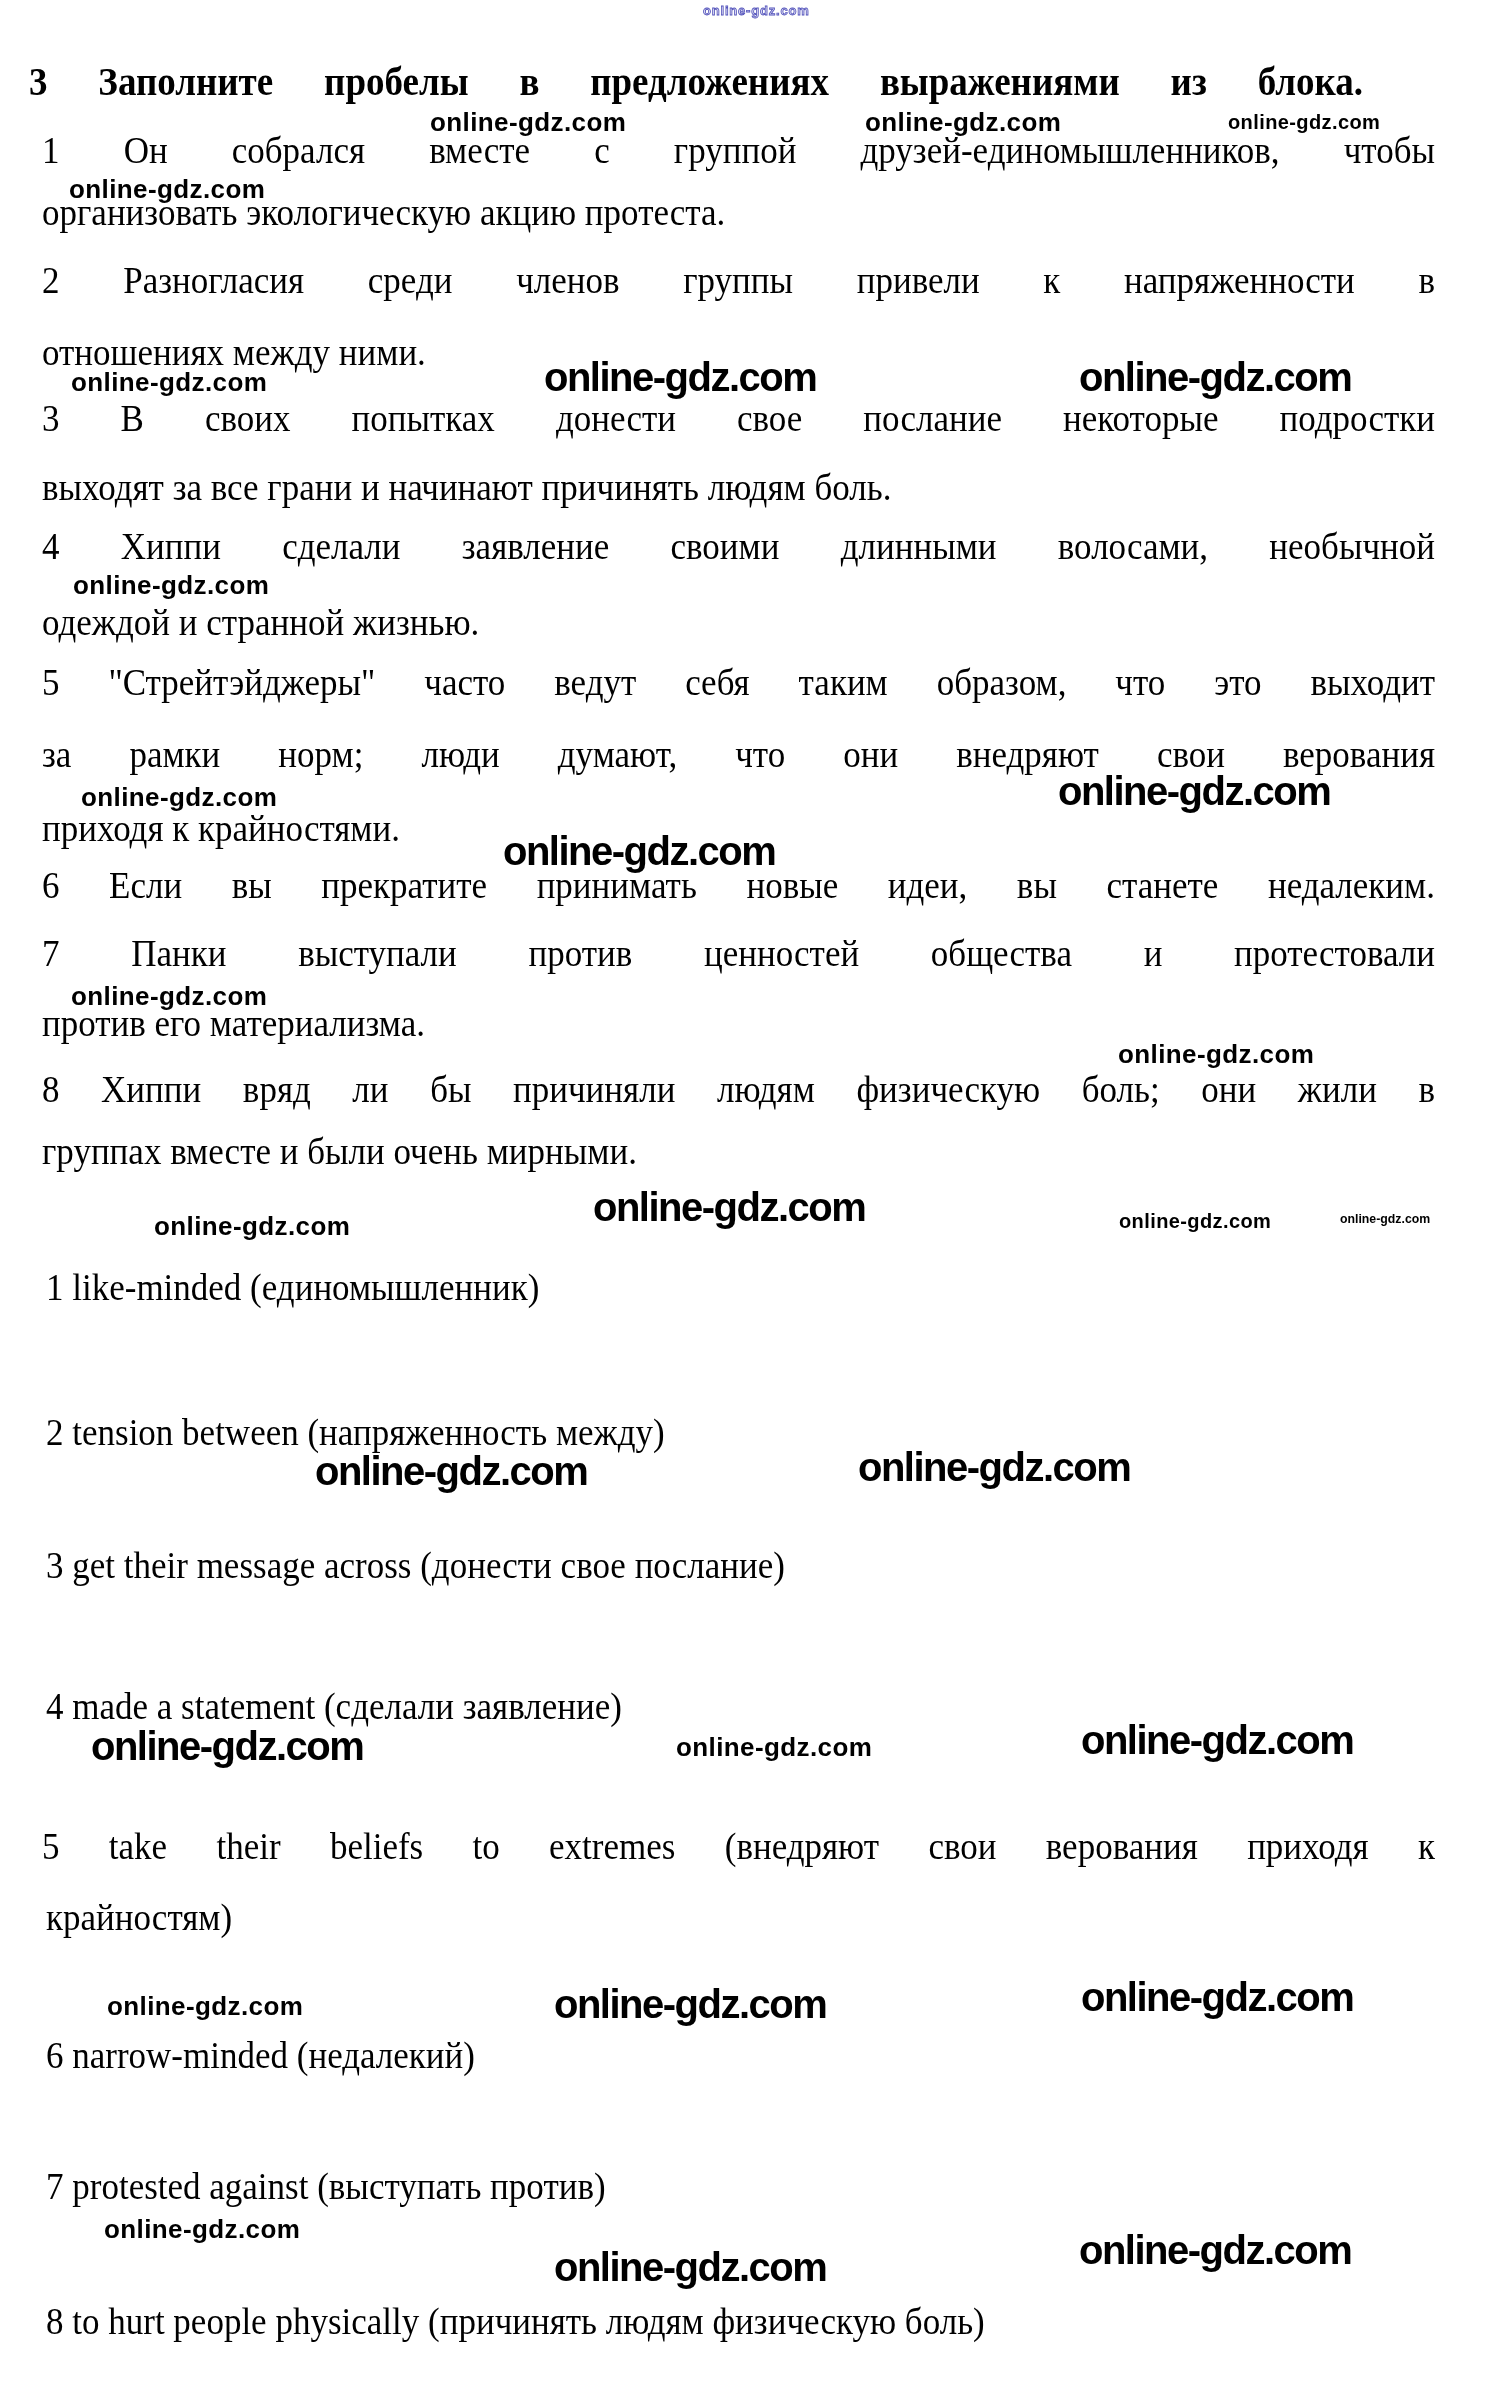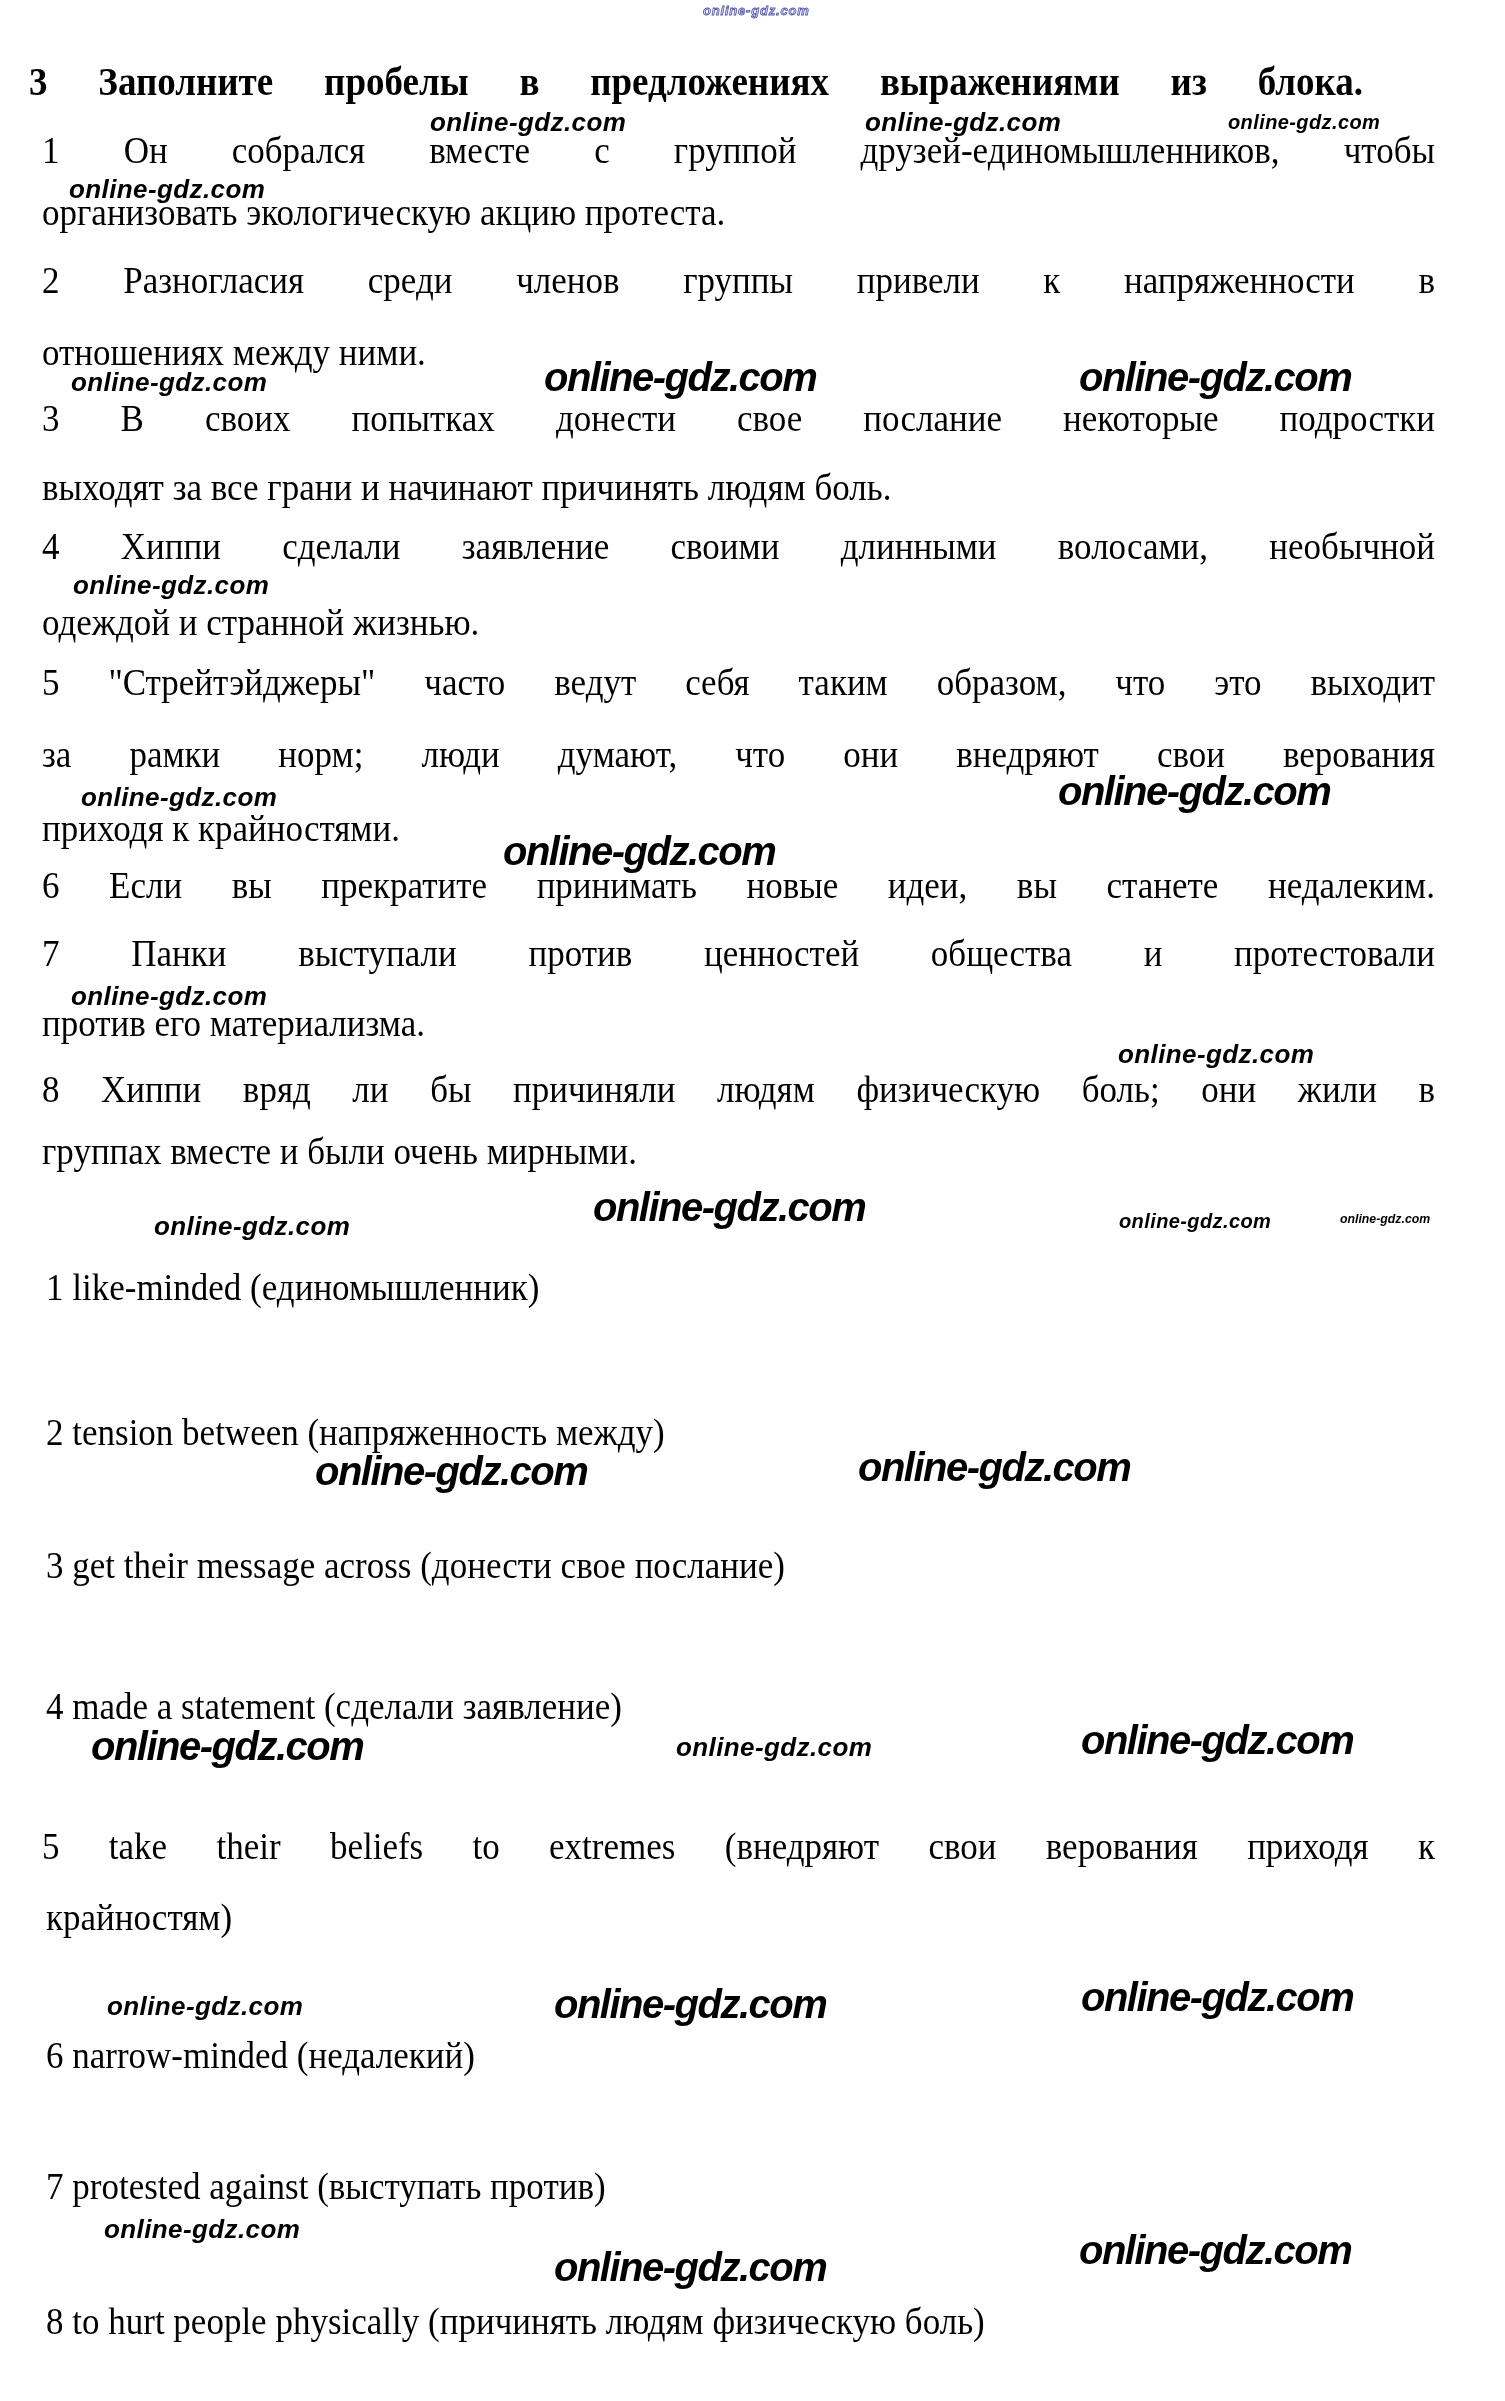--- a/index.html
+++ b/index.html
@@ -37,21 +37,20 @@
     text-align:justify;
     text-align-last:justify;
   }
   .gloss{left:46px;}
   .wm{
     position:absolute;
     font-family:"Liberation Sans","DejaVu Sans",sans-serif;
     font-weight:700;
     white-space:nowrap;
     color:#000000;
-    font-style:italic;
   }
   .wm-lg{font-size:40px;letter-spacing:-1.5px;}
   .wm-md{font-size:26px;letter-spacing:0.4px;}
   .wm-sm{font-size:20px;letter-spacing:0.4px;}
   .wm-xs{font-size:12.3px;letter-spacing:0px;font-weight:600;}
   .wm-outline{
     font-size:13px;
     font-weight:700;
     color:#d9d9f2;
     -webkit-text-stroke:0.8px #5353bb;

